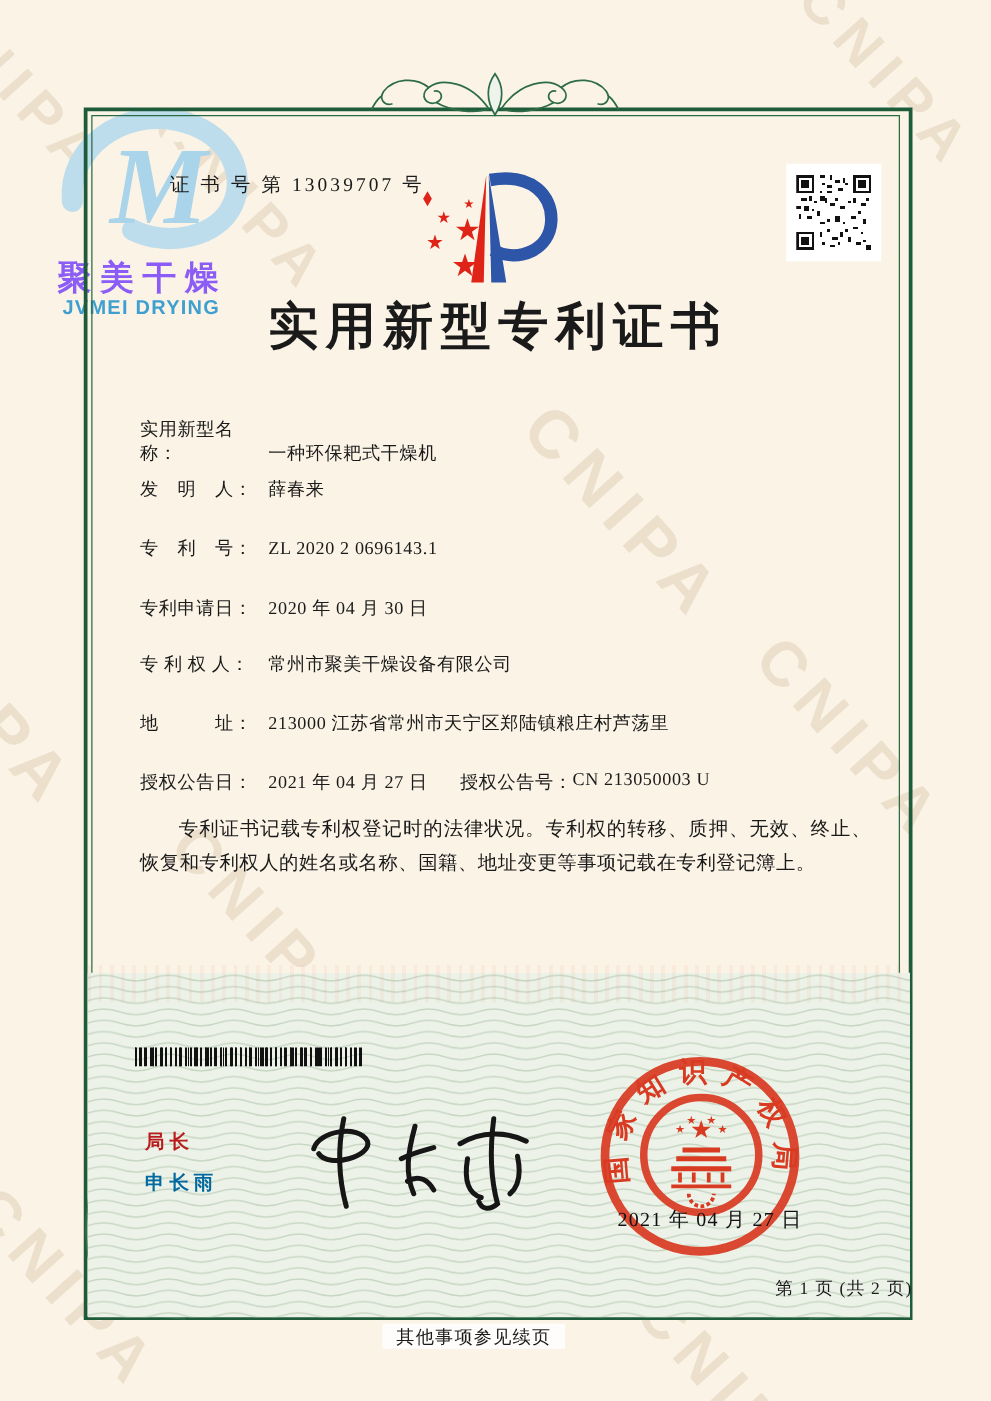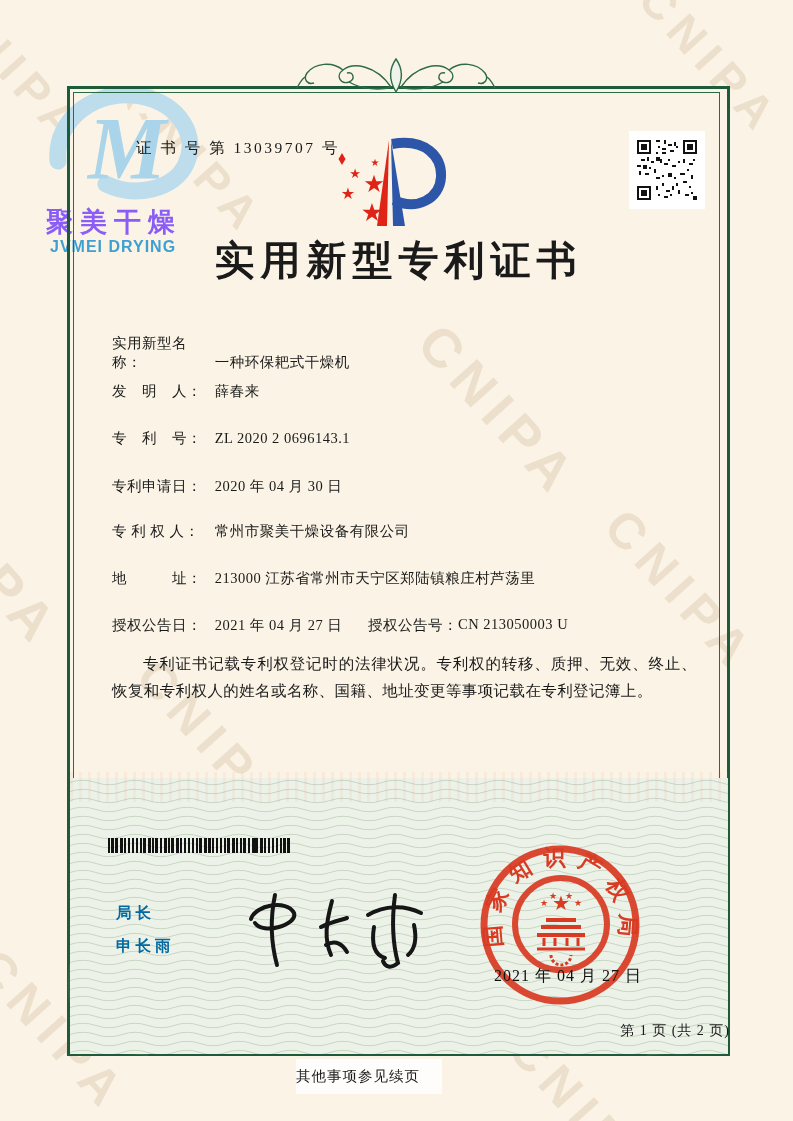--- a/index.html
+++ b/index.html
@@ -39,28 +39,28 @@
   .band{position:absolute;left:70px;top:778px;width:658px;height:276px;}
   .band-tint{position:absolute;left:70px;top:772px;width:658px;height:30px;opacity:.5;
       background:repeating-linear-gradient(90deg,rgba(226,124,94,.16) 0 3px,transparent 3px 9px);}
   
   .barcode{position:absolute;left:108px;top:838px;width:182px;height:15px;
       background:
         repeating-linear-gradient(90deg,#111 0 2px,transparent 2px 4px),
         repeating-linear-gradient(90deg,#111 0 1px,transparent 1px 7px),
         repeating-linear-gradient(90deg,transparent 0 3px,#111 3px 4px,transparent 4px 11px);}
   .sig-title{position:absolute;left:116px;top:903px;font-size:15.5px;letter-spacing:4px;font-weight:bold;
-      font-family:"Liberation Sans","DejaVu Sans",sans-serif;color:#0369a1;}
+      font-family:"Liberation Sans","DejaVu Sans",sans-serif;color:#b91c1c;}
   .sig-name{position:absolute;left:116px;top:936px;font-size:15.5px;letter-spacing:4px;font-weight:bold;
       font-family:"Liberation Sans","DejaVu Sans",sans-serif;color:#0369a1;}
   .seal-date{position:absolute;left:494px;top:966px;width:150px;font-size:16px;
       letter-spacing:1px;color:#111;white-space:nowrap;}
   .page-num{position:absolute;left:67px;top:1022px;width:663px;text-align:right;font-size:14px;letter-spacing:1px;}
-  .note-box{position:absolute;left:296px;top:1059px;width:146px;height:35px;background:#fefdfb;
-      display:flex;align-items:center;}
+  .note-box{position:absolute;left:306px;top:1059px;width:146px;height:20px;background:#fefdfb;
+      display:flex;align-items:center;justify-content:center;}
   .note-text{font-size:14.5px;letter-spacing:1px;}
   svg{display:block;}
 </style>
 </head>
 <body>
 
 <span class="wm" style="left:-28px;top:-18px;font-size:46px">CNIPA</span>
 <span class="wm" style="left:152px;top:72px;font-size:46px">CNIPA</span>
 <span class="wm" style="left:668px;top:-28px;font-size:46px">CNIPA</span>
 <span class="wm" style="left:452px;top:312px;font-size:54px">CNIPA</span>

